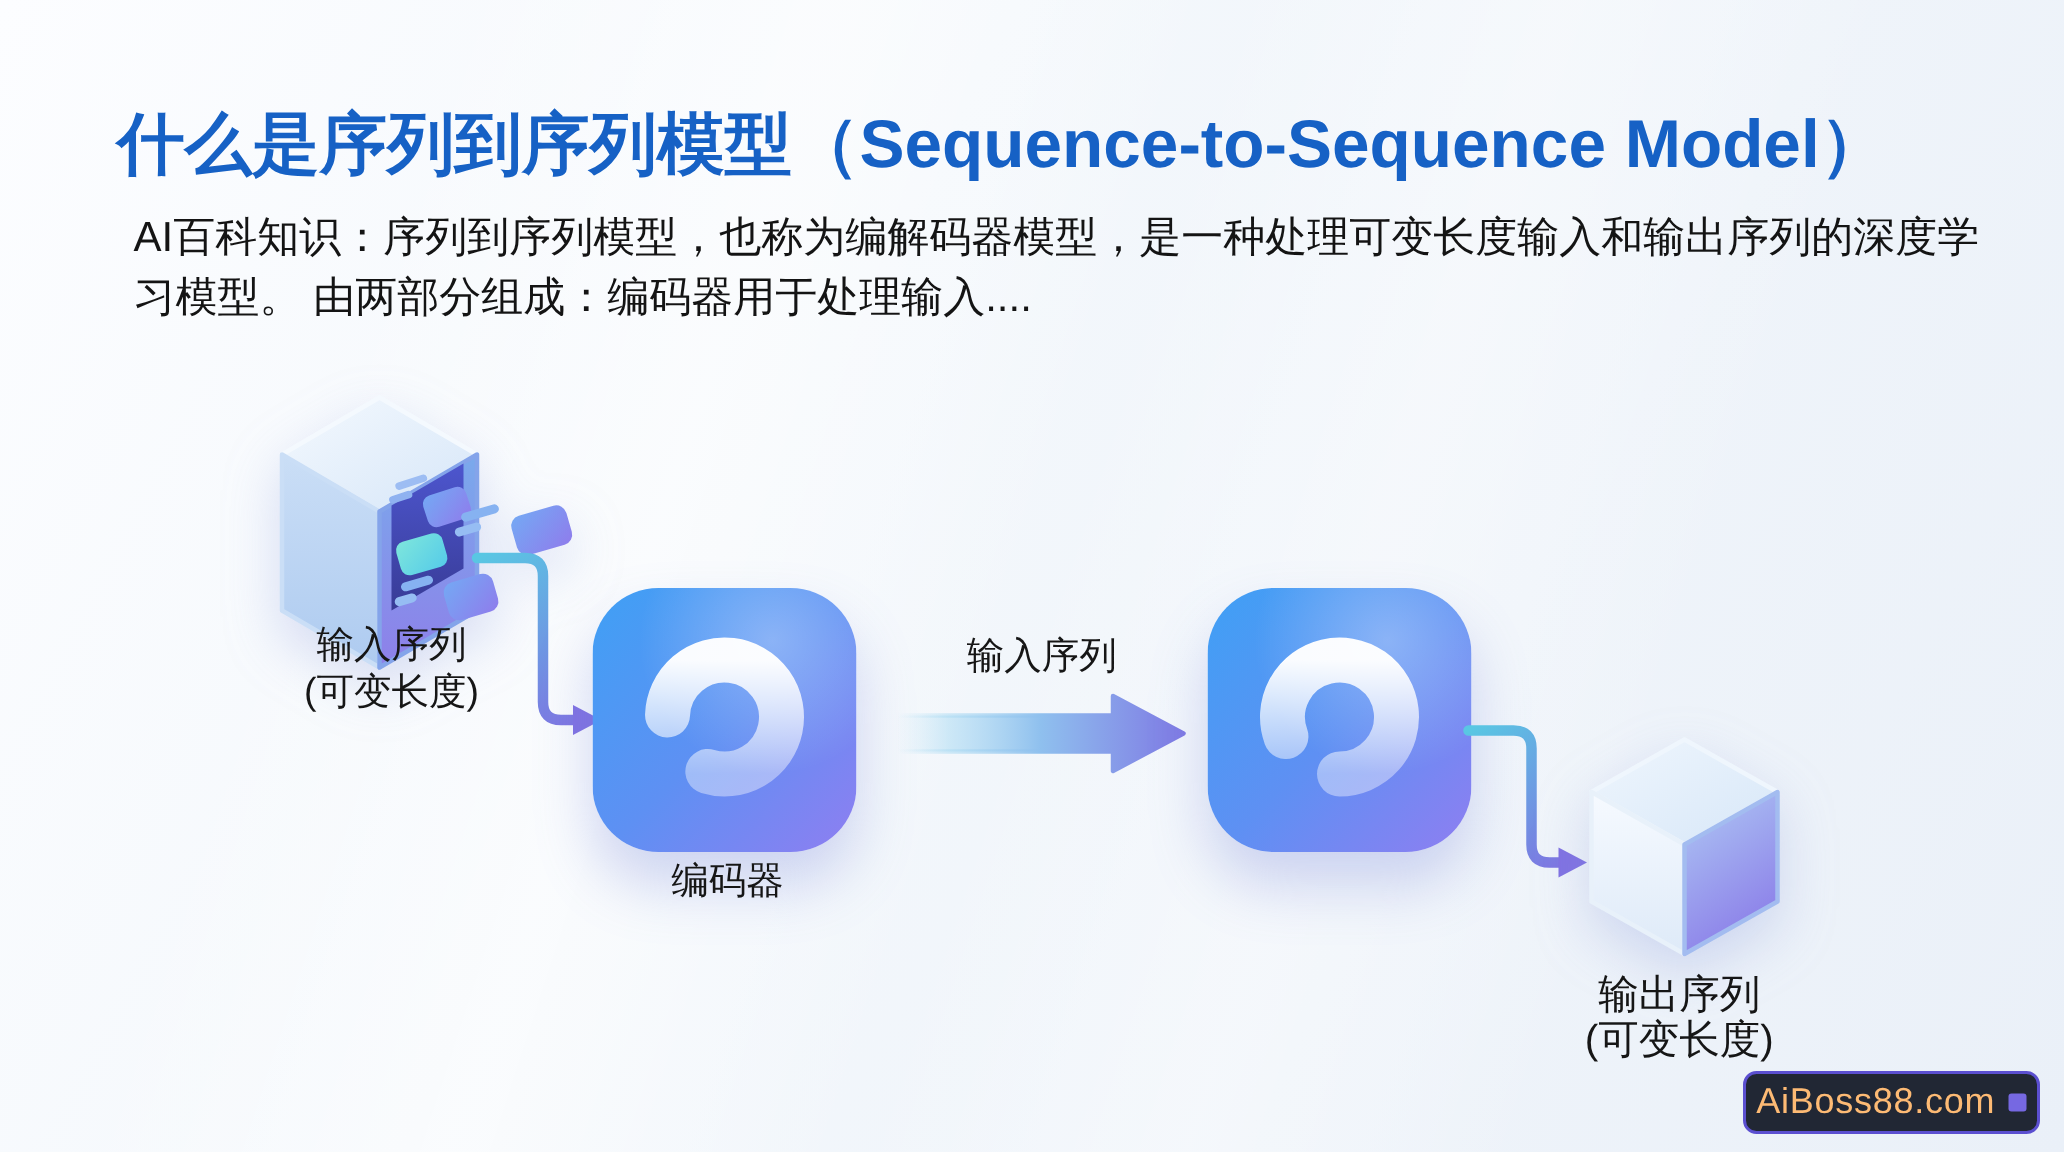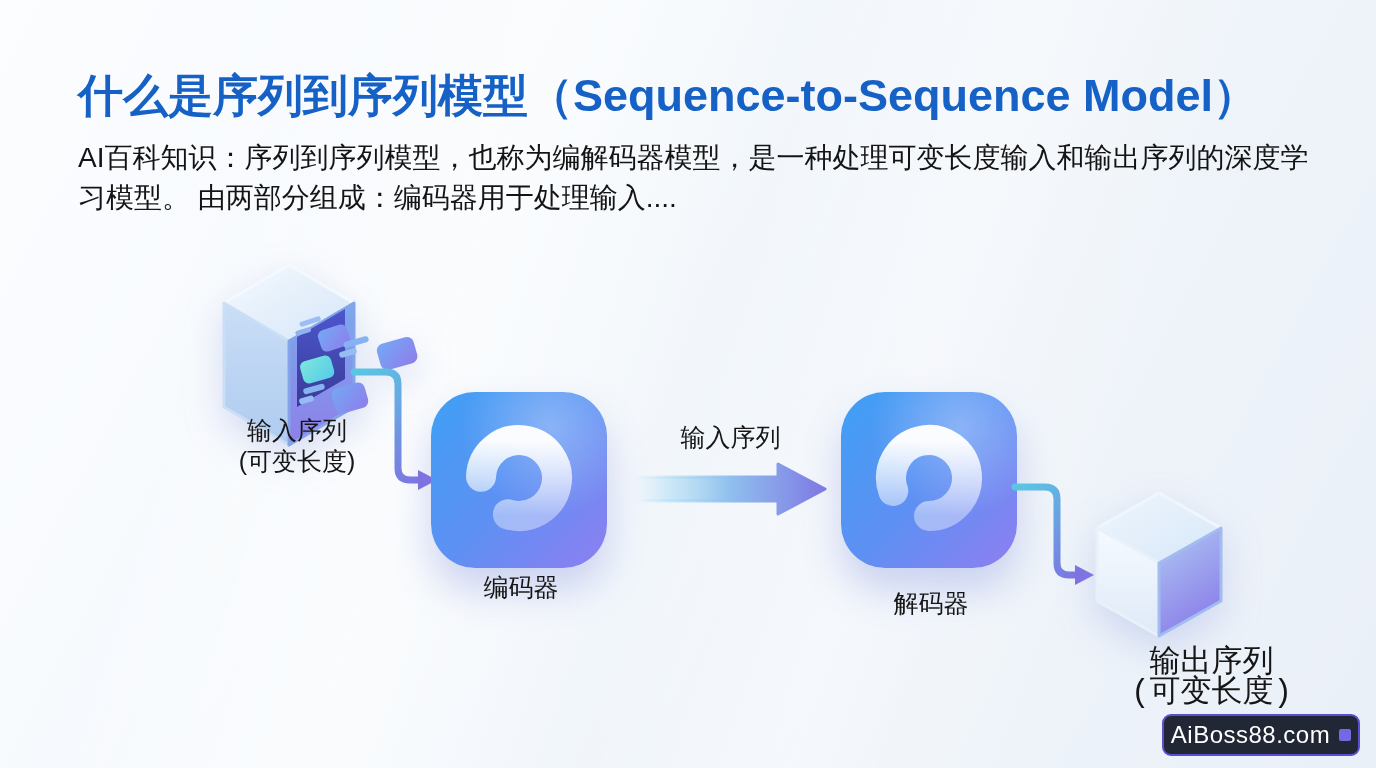--- a/index.html
+++ b/index.html
@@ -13,45 +13,45 @@
     content:""; position:absolute; inset:0; pointer-events:none;
     background:linear-gradient(108deg, rgba(255,255,255,0) 18%, rgba(255,255,255,.55) 34%,
                rgba(255,255,255,0) 50%, rgba(255,255,255,.35) 64%, rgba(255,255,255,0) 78%);
   }
   .title {
     position:absolute; left:78px; top:66px; width:1270px;
     font-size:45px; font-weight:800; letter-spacing:0px;
     color:#1661C5; white-space:nowrap;
   }
   .desc {
-    position:absolute; left:78px; top:138px; width:1270px;
+    position:absolute; left:89px; top:138px; width:1270px;
     font-size:28px; line-height:40px; color:#141414;
     white-space:pre-line; font-weight:500;
   }
-  .diagram { position:absolute; inset:0;margin-left:36px; }
+  .diagram { position:absolute; inset:0; }
   .dlabel {
     position:absolute; text-align:center; color:#161616;
     font-size:25px; line-height:31px; font-weight:500; white-space:pre-line;
   }
   .node-icon {
     position:absolute; width:176px; height:176px; border-radius:44px;
     background:
       radial-gradient(circle at 68% 20%, rgba(255,255,255,.30), rgba(255,255,255,0) 48%),
       linear-gradient(135deg,#3FA0F5 0%,#5E90F3 52%,#8F7EF1 100%);
     box-shadow:0 22px 38px rgba(110,125,215,.30);
   }
   .node-icon svg { position:absolute; inset:0; }
   .cube-svg, .conn-svg, .bigarrow-svg { position:absolute; pointer-events:none; }
   .cube-svg { filter:drop-shadow(0 14px 18px rgba(125,145,215,.28)); }
   .watermark {
     position:absolute; left:1162px; top:714px; width:198px; height:42px;
     background:#212734; border:2px solid #5B4FD0; border-radius:9px;
     display:flex; align-items:center; justify-content:center; gap:9px;
   }
-  .watermark .wm-text { color:#ffffff; font-size:24px; font-weight:500; letter-spacing:.5px; }
+  .watermark .wm-text { color:#fdba74; font-size:24px; font-weight:500; letter-spacing:.5px; }
   .watermark .wm-square { width:12px; height:12px; border-radius:2px; background:#7668E2; }
 </style>
 </head>
 <body>
 
 <div class="page">
 
   <h1 class="title">什么是序列到序列模型（Sequence-to-Sequence Model）</h1>
   <p class="desc">AI百科知识：序列到序列模型，也称为编解码器模型，是一种处理可变长度输入和输出序列的深度学
 习模型。 由两部分组成：编码器用于处理输入....</p>
@@ -151,21 +151,20 @@
       <svg width="176" height="176" viewBox="0 0 176 176">
         <defs>
           <linearGradient id="ringW2" x1="0" y1="0" x2="0" y2="1">
             <stop offset="0" stop-color="#FFFFFF" stop-opacity="0.97"></stop>
             <stop offset="1" stop-color="#FFFFFF" stop-opacity="0.40"></stop>
           </linearGradient>
         </defs>
         <path d="M 52.29 99 A 38 38 0 1 1 88 124" fill="none" stroke="url(#ringW2)" stroke-width="30" stroke-linecap="round"></path>
       </svg>
     </div>
-    <div class="dlabel" style="left:807px; top:588px; width:176px;">解码器</div>
 
     <svg class="conn-svg" style="left:975px; top:470px;" width="110" height="125" viewBox="0 0 110 125">
       <defs>
         <linearGradient id="conn2" gradientUnits="userSpaceOnUse" x1="4" y1="17" x2="75" y2="105">
           <stop offset="0" stop-color="#59C7E3"></stop>
             <stop offset="1" stop-color="#8072E2"></stop>
         </linearGradient>
       </defs>
       <path d="M 4 17 H 34 Q 46 17 46 29 V 93 Q 46 105 58 105 H 65" fill="none" stroke="url(#conn2)" stroke-width="7" stroke-linecap="round"></path>
       <polygon points="64,95 83,105 64,115" fill="#8072E2"></polygon>
@@ -183,21 +182,21 @@
         </linearGradient>
         <linearGradient id="oRight" x1="0" y1="0" x2="0.4" y2="1">
           <stop offset="0" stop-color="#AFC9F4"></stop>
             <stop offset="1" stop-color="#8C80E9"></stop>
         </linearGradient>
       </defs>
       <polygon points="68,5 130,40 68,75 6,40" fill="url(#oTop)" stroke="#EFF6FD" stroke-width="3" stroke-linejoin="round"></polygon>
       <polygon points="6,40 68,75 68,148 6,113" fill="url(#oLeft)" stroke="#E8F1FA" stroke-width="3" stroke-linejoin="round"></polygon>
       <polygon points="68,75 130,40 130,113 68,148" fill="url(#oRight)" stroke="#A3BCF0" stroke-width="3" stroke-linejoin="round"></polygon>
     </svg>
-    <div class="dlabel" style="left:1088px; top:648px; width:175px; font-size:31px; line-height:30px;font-family:Liberation Mono, monospace;">输出序列
+    <div class="dlabel" style="left:1032px; top:648px; width:175px; font-size:27px; line-height:30px;">输出序列
 (可变长度)</div>
 
   </div>
 
   <div class="watermark">
     <span class="wm-text">AiBoss88.com</span>
     <span class="wm-square"></span>
   </div>
 
 </div>

